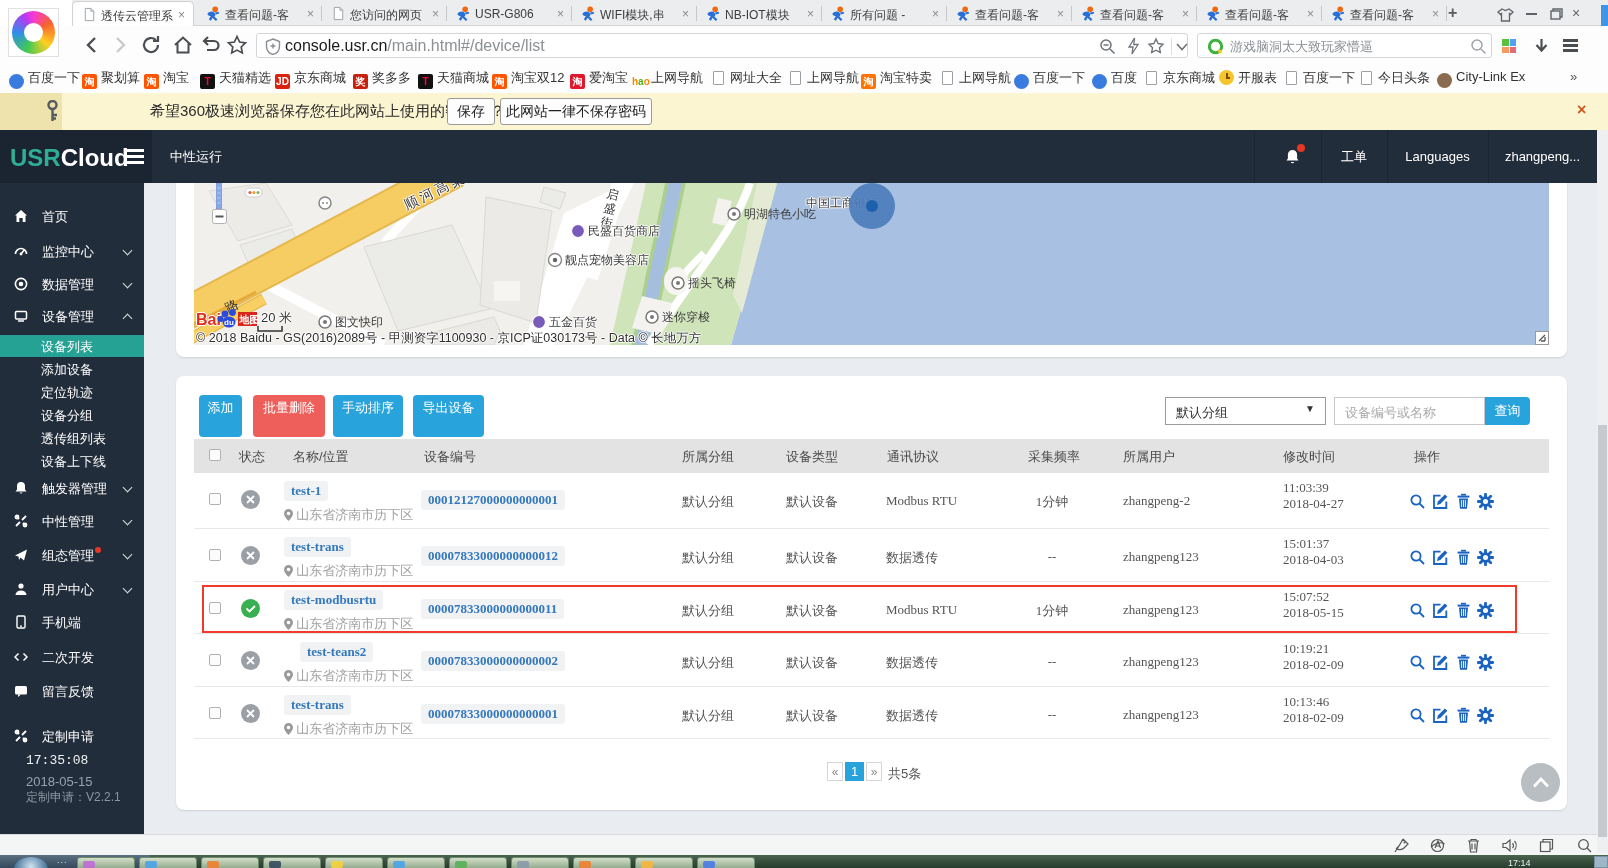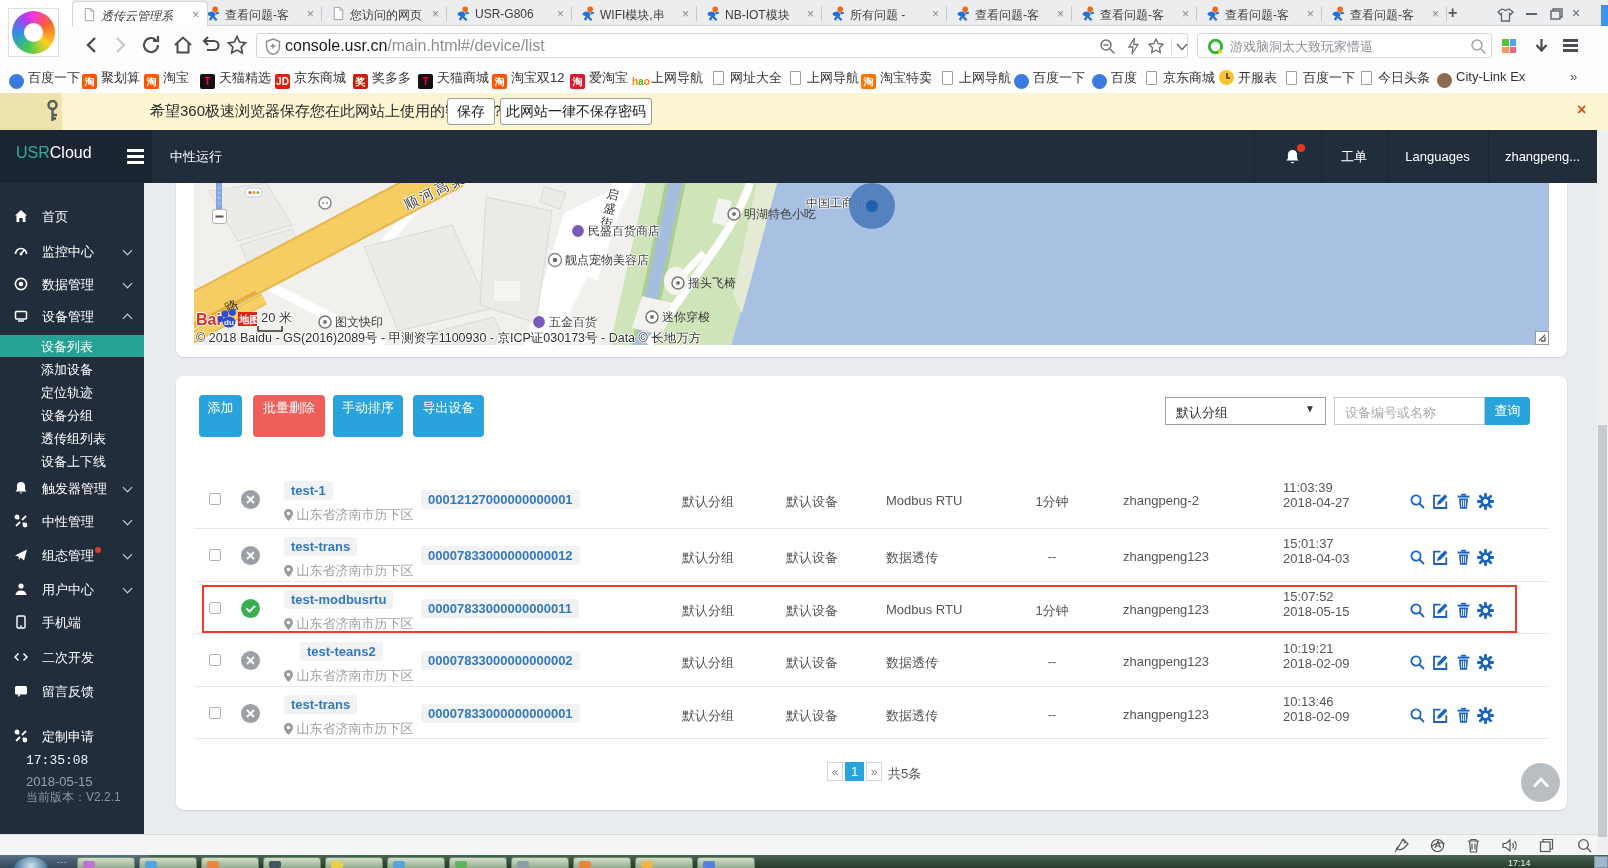--- a/index.html
+++ b/index.html
@@ -47,21 +47,21 @@
 
 #content { left:144px; top:183px; width:1453px; height:651px; background:#e9edf2; overflow:hidden; }
 #mapcard { position:absolute; left:32px; top:-10px; width:1391px; height:184px; background:#fff; border-radius:8px; box-shadow:0 1px 2px rgba(0,0,0,.12); }
 #tablecard { position:absolute; left:32px; top:193px; width:1391px; height:434px; background:#fff; border-radius:8px; box-shadow:0 1px 2px rgba(0,0,0,.12); }
 
 .btn { position:absolute; color:#fff; font-size:13px; text-align:center; border-radius:4px; height:42px; line-height:25px; }
 .blue { background:#29a3dc; }
 .red { background:#ee5f5b; }
 #thead { position:absolute; left:18px; top:63px; width:1355px; height:34px; background:#e3e3e3; color:#4a4a4a; font-size:13px; }
 .hc { position:absolute; top:9px; }
-.trow { position:absolute; left:18px; width:1355px; height:53px; border-bottom:1px solid #e8e8e8; font-size:13px; color:#555; }
+.trow { position:absolute; left:18px; width:1355px; height:53px; border-bottom:1px solid #e8e8e8; font-size:13px; color:#555;font-family:Liberation Serif, serif; }
 .cell { position:absolute; }
 .cellc { position:absolute; transform:translateX(-50%); }
 .chip { background:#f1f2f4; color:#3478bd; border-radius:3px; padding:2px 7px; display:inline-block; font-weight:bold; }
 .loc { color:#a0a0a0; }
 .cb { position:absolute; left:65px; width:12px; height:12px; border:1px solid #b0b0b0; border-radius:2px; background:#fcfcfc; }
 .stat { position:absolute; left:47px; width:19px; height:19px; border-radius:50%; }
 .opic { position:absolute; width:17px; height:17px; }
 
 #statusbar { left:0; top:834px; width:1608px; height:21px; background:#f4f5f5; border-top:1px solid #d9dadb; }
 #taskbar { left:0; top:855px; width:1608px; height:13px; background:linear-gradient(#4b6351,#273c2c); }
@@ -73,21 +73,21 @@
 .halo { text-shadow:-1px 0 #fff,1px 0 #fff,0 -1px #fff,0 1px #fff; }
 </style>
 </head>
 <body>
 
 <div id="tabstrip" class="abs">
 <div class="abs" style="left:0;top:0;width:72px;height:26px;background:#fff;"></div>
 <div class="abs" style="left:8px;top:8px;width:51px;height:49px;background:#fff;z-index:5;border:1px solid #e0e0e0;"></div>
 <div class="abs" style="left:12px;top:11px;z-index:6;width:43px;height:43px;border-radius:50%;background:conic-gradient(#f838d8 0deg,#f8622f 60deg,#ffd022 130deg,#42c953 200deg,#2f8fe8 268deg,#b43bf0 330deg,#f838d8 360deg);"></div>
     <div class="abs" style="left:24px;top:23px;z-index:7;width:19px;height:19px;border-radius:50%;background:#fff;"></div>
-<div class="tab active" style="left:72px;width:136px;font-style:italic;">
+<div class="tab active" style="left:72px;width:122px;">
       <svg class="fav" viewBox="0 0 16 16">
         <path d="M3.5 1.5h6l3 3v10h-9z" fill="#fff" stroke="#9aa0a6"></path>
         <path d="M9.5 1.5v3h3" fill="none" stroke="#9aa0a6"></path>
       </svg>
       <span class="ttl">透传云管理系</span>
       <span class="cl">×</span>
     </div>
 <div class="tab" style="left:197px;">
       <span class="sep"></span>
       <svg class="fav" viewBox="0 0 16 16">
@@ -298,21 +298,21 @@
       <path d="M6.5 9 V21 M6.5 15 H11 M6.5 18.5 H10" stroke="#555b60" stroke-width="2.4"></path>
     </svg>
 <span class="abs" style="left:150px;top:9px;font-size:15px;color:#2b2b2b;">希望360极速浏览器保存您在此网站上使用的密码吗？</span>
 <div class="nbtn" style="left:447px;width:48px;">保存</div>
 <div class="nbtn" style="left:500px;width:152px;">此网站一律不保存密码</div>
 <div class="abs" style="left:1577px;top:8px;font-size:16px;color:#d2561e;font-weight:bold;">×</div>
 </div>
 
 <div id="navbar" class="abs">
 <div id="logoblk"></div>
-<span class="abs" style="left:16px;top:14px;font-size:16px;font-weight:normal;color:#2fae96;">USR<span style="color:#fff;">Cloud</span></span>
+<span class="abs" style="left:10px;top:14px;font-size:24px;font-weight:bold;color:#2fae96;">USR<span style="color:#fff;">Cloud</span></span>
 <div class="abs" style="left:127px;top:19px;width:17px;height:2.5px;background:#fff;"></div>
 <div class="abs" style="left:127px;top:25px;width:17px;height:2.5px;background:#fff;"></div>
 <div class="abs" style="left:127px;top:31px;width:17px;height:2.5px;background:#fff;"></div>
 <span class="navtxt" style="left:170px;">中性运行</span>
 <div class="nsep" style="left:1254px;"></div>
 <div class="nsep" style="left:1321px;"></div>
 <div class="nsep" style="left:1387px;"></div>
 <div class="nsep" style="left:1488px;"></div>
 <svg class="abs" style="left:1285px;top:19px;" width="15" height="16" viewBox="0 0 15 16">
       <path d="M7.5 1 a4.6 4.6 0 0 1 4.6 4.6 V9.5 L13.5 11.5 H1.5 L2.9 9.5 V5.6 A4.6 4.6 0 0 1 7.5 1 Z" fill="#fff"></path>
@@ -431,21 +431,21 @@
 <div class="sbi" style="top:541px;">
       <svg class="ic" viewBox="0 0 14 14">
         <path d="M2 12 L6 8 M8 6 L12 2 M2 2 l3 3 M9 9 l3 3" stroke="#fff" stroke-width="1.8"></path>
         <circle cx="3" cy="3" r="1.7" fill="none" stroke="#fff" stroke-width="1.4"></circle>
         <circle cx="11" cy="11" r="1.7" fill="none" stroke="#fff" stroke-width="1.4"></circle>
       </svg>
       <span class="tx">定制申请</span>
     </div>
 <div id="sbtime" style="top:570px;color:#edf1f4;font-family:Liberation Mono, monospace;">17:35:08</div>
 <div id="sbtime" style="top:591px;color:#97a2ac;">2018-05-15</div>
-<div id="sbtime" style="top:606px;color:#8b96a0;font-size:12px;">当前版本：V2.2.1</div>
+<div id="sbtime" style="top:606px;color:#8b96a0;font-size:12px;">定制申请：V2.2.1</div>
 </div>
 
 <div id="content" class="abs">
 <div id="mapcard">
 <svg class="abs" style="left:18px;top:10px;" width="1355" height="162" viewBox="0 0 1355 162">
 
 <rect x="0" y="0" width="1355" height="162" fill="#a8c0e1"></rect>
 
 <polygon points="0,0 583,0 537,162 0,162" fill="#f2f0ec"></polygon>
 
@@ -579,20 +579,33 @@
 <div class="btn blue" style="left:157px;top:19px;width:70px;">手动排序</div>
 <div class="btn blue" style="left:237px;top:19px;width:71px;">导出设备</div>
 <div class="abs" style="left:989px;top:21px;width:161px;height:28px;border:1px solid #9c9c9c;background:#fff;">
 <span class="abs" style="left:10px;top:6px;font-size:13px;color:#333;">默认分组</span>
 <span class="abs" style="right:10px;top:5px;font-size:10px;color:#333;">▼</span>
 </div>
 <div class="abs" style="left:1158px;top:21px;width:151px;height:28px;border:1px solid #c8c8c8;background:#fff;">
 <span class="abs" style="left:10px;top:6px;font-size:13px;color:#a9a9a9;">设备编号或名称</span>
 </div>
 <div class="abs blue" style="left:1309px;top:21px;width:45px;height:28px;border-radius:0 4px 4px 0;color:#fff;font-size:13px;text-align:center;line-height:28px;">查询</div>
+<div id="thead">
+<div class="hc cb" style="left:15px;top:10px;"></div>
+<div class="hc" style="left:45px;">状态</div>
+<div class="hc" style="left:99px;">名称/位置</div>
+<div class="hc" style="left:230px;">设备编号</div>
+<div class="hc cellc" style="left:514px;">所属分组</div>
+<div class="hc cellc" style="left:618px;">设备类型</div>
+<div class="hc cellc" style="left:719px;">通讯协议</div>
+<div class="hc cellc" style="left:860px;">采集频率</div>
+<div class="hc" style="left:929px;">所属用户</div>
+<div class="hc" style="left:1089px;">修改时间</div>
+<div class="hc" style="left:1220px;">操作</div>
+</div>
 
 <div class="trow" style="top:97px;height:56px;">
 <div class="cb" style="left:15px;top:20px;"></div>
 <div class="stat" style="top:17px;background:#9aa0a5;"><svg width="19" height="19" viewBox="0 0 19 19">
             <path d="M6 6 L13 13 M13 6 L6 13" stroke="#fff" stroke-width="1.8"></path>
           </svg></div>
 <div class="cell" style="left:90px;top:8px;"><span class="chip">test-1</span></div>
 <div class="cell loc" style="left:90px;top:33px;"><svg width="9" height="12" viewBox="0 0 9 12" style="vertical-align:-2px">
             <path d="M4.5 0 A4.5 4.5 0 0 1 9 4.5 C9 7.5 4.5 12 4.5 12 C4.5 12 0 7.5 0 4.5 A4.5 4.5 0 0 1 4.5 0 Z M4.5 2.7 A1.8 1.8 0 1 0 4.5 6.3 A1.8 1.8 0 1 0 4.5 2.7" fill="#9a9a9a" fill-rule="evenodd"></path>
           </svg> 山东省济南市历下区</div>

